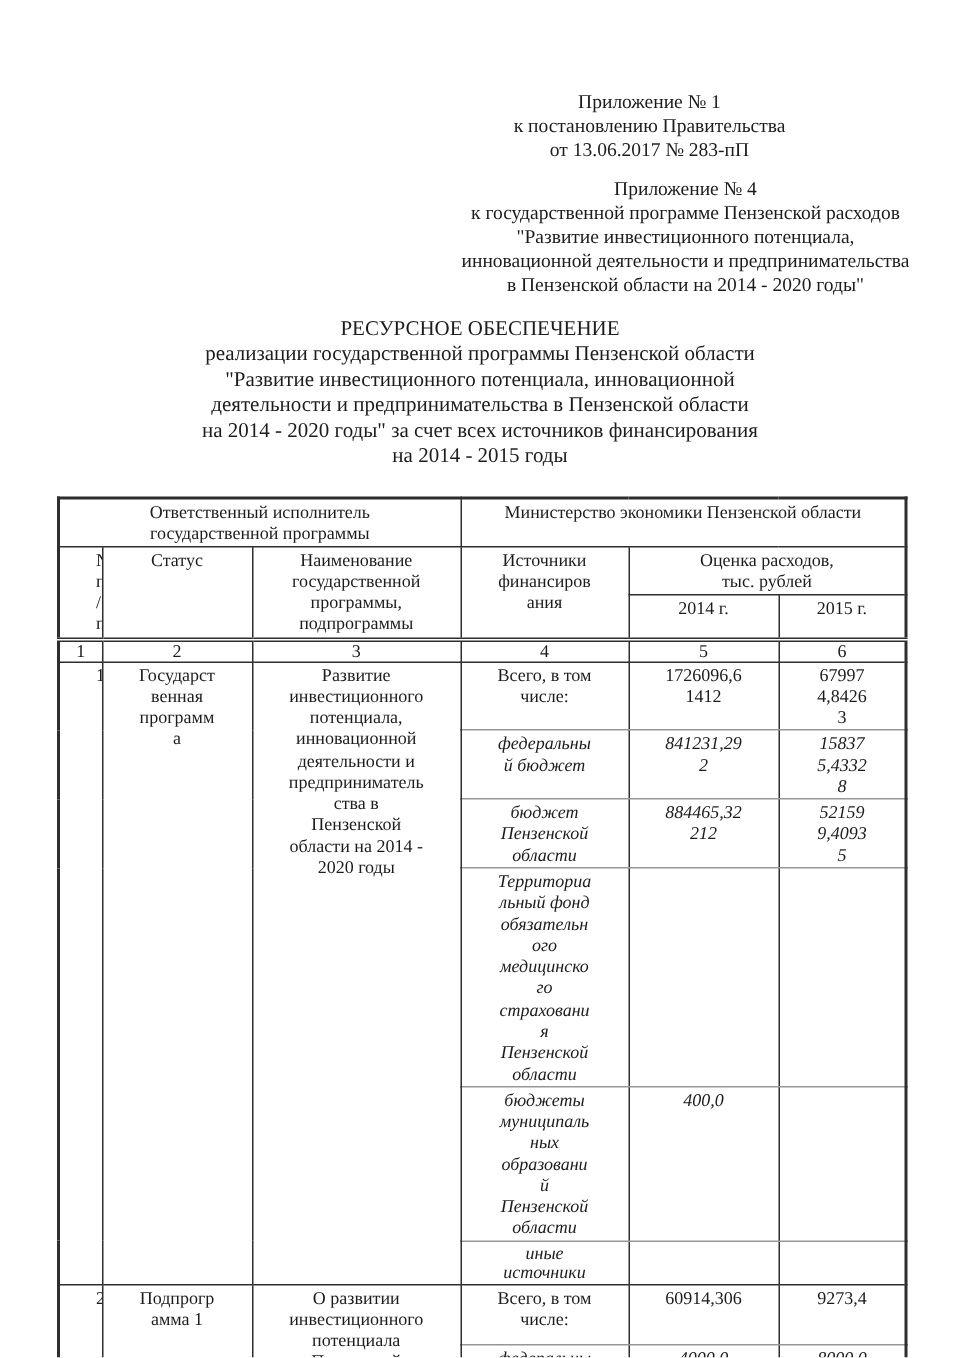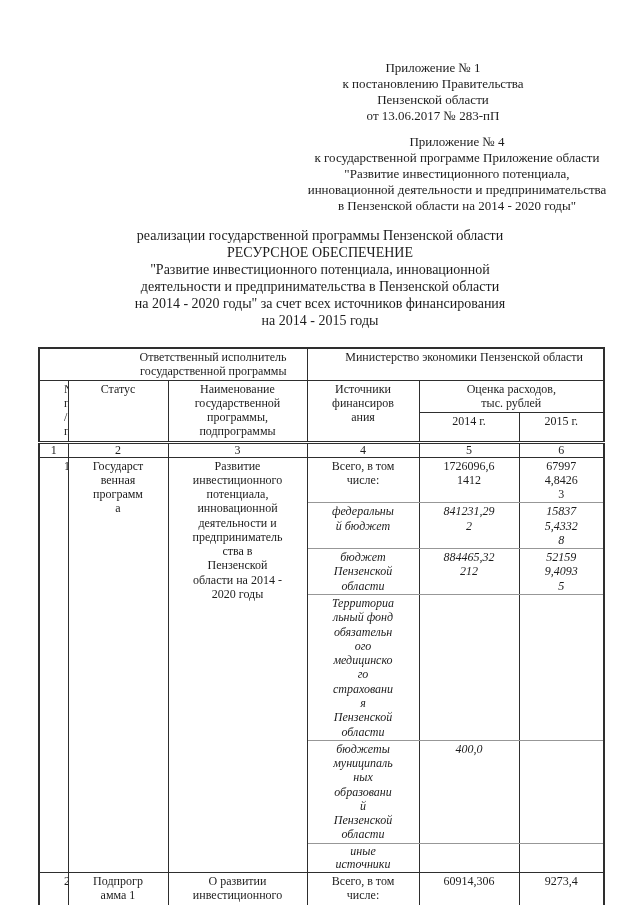--- a/index.html
+++ b/index.html
@@ -36,21 +36,21 @@
     line-height: 1.19;
   }
   table.res td {
     border: 1px solid #2e2e2e;
     vertical-align: top;
     text-align: center;
     padding: 1px 24px;
     overflow: hidden;
     word-wrap: break-word;
   }
-  tr.row-resp td { height: 26px; padding: 1px 20px; text-align: right; }
+  tr.row-resp td { height: 26px; padding: 1px 20px; }
   tr.row-head td { height: 29px; }
   td.cell-num-head { padding: 1px 2px; }
   tr.row-years td { height: 26px; margin-top: 34px; }
   tr.row-nums td {
     border-top: 3px double #2e2e2e;
     height: 13px;
     line-height: 13px;
     padding: 0;
   }
   
@@ -68,35 +68,34 @@
   td.val { padding: 1px 2px; }
 </style>
 </head>
 <body>
 
 <div class="page">
 
   <div class="appendix appendix-1">
     <div>Приложение № 1</div>
     <div>к постановлению Правительства</div>
-    <div>Пензенской области</div>
     <div>от 13.06.2017 № 283-пП</div>
   </div>
 
   <div class="appendix appendix-2">
     <div>Приложение № 4</div>
-    <div>к государственной программе Приложение области</div>
+    <div>к государственной программе Пензенской расходов</div>
     <div>"Развитие инвестиционного потенциала,</div>
     <div>инновационной деятельности и предпринимательства</div>
     <div>в Пензенской области на 2014 - 2020 годы"</div>
   </div>
 
   <div class="doc-title">
+    <div>РЕСУРСНОЕ ОБЕСПЕЧЕНИЕ</div>
     <div>реализации государственной программы Пензенской области</div>
-    <div>РЕСУРСНОЕ ОБЕСПЕЧЕНИЕ</div>
     <div>"Развитие инвестиционного потенциала, инновационной</div>
     <div>деятельности и предпринимательства в Пензенской области</div>
     <div>на 2014 - 2020 годы" за счет всех источников финансирования</div>
     <div>на 2014 - 2015 годы</div>
   </div>
 
   <table class="res">
     <colgroup>
       <col style="width:29px">
         <col style="width:100px">

